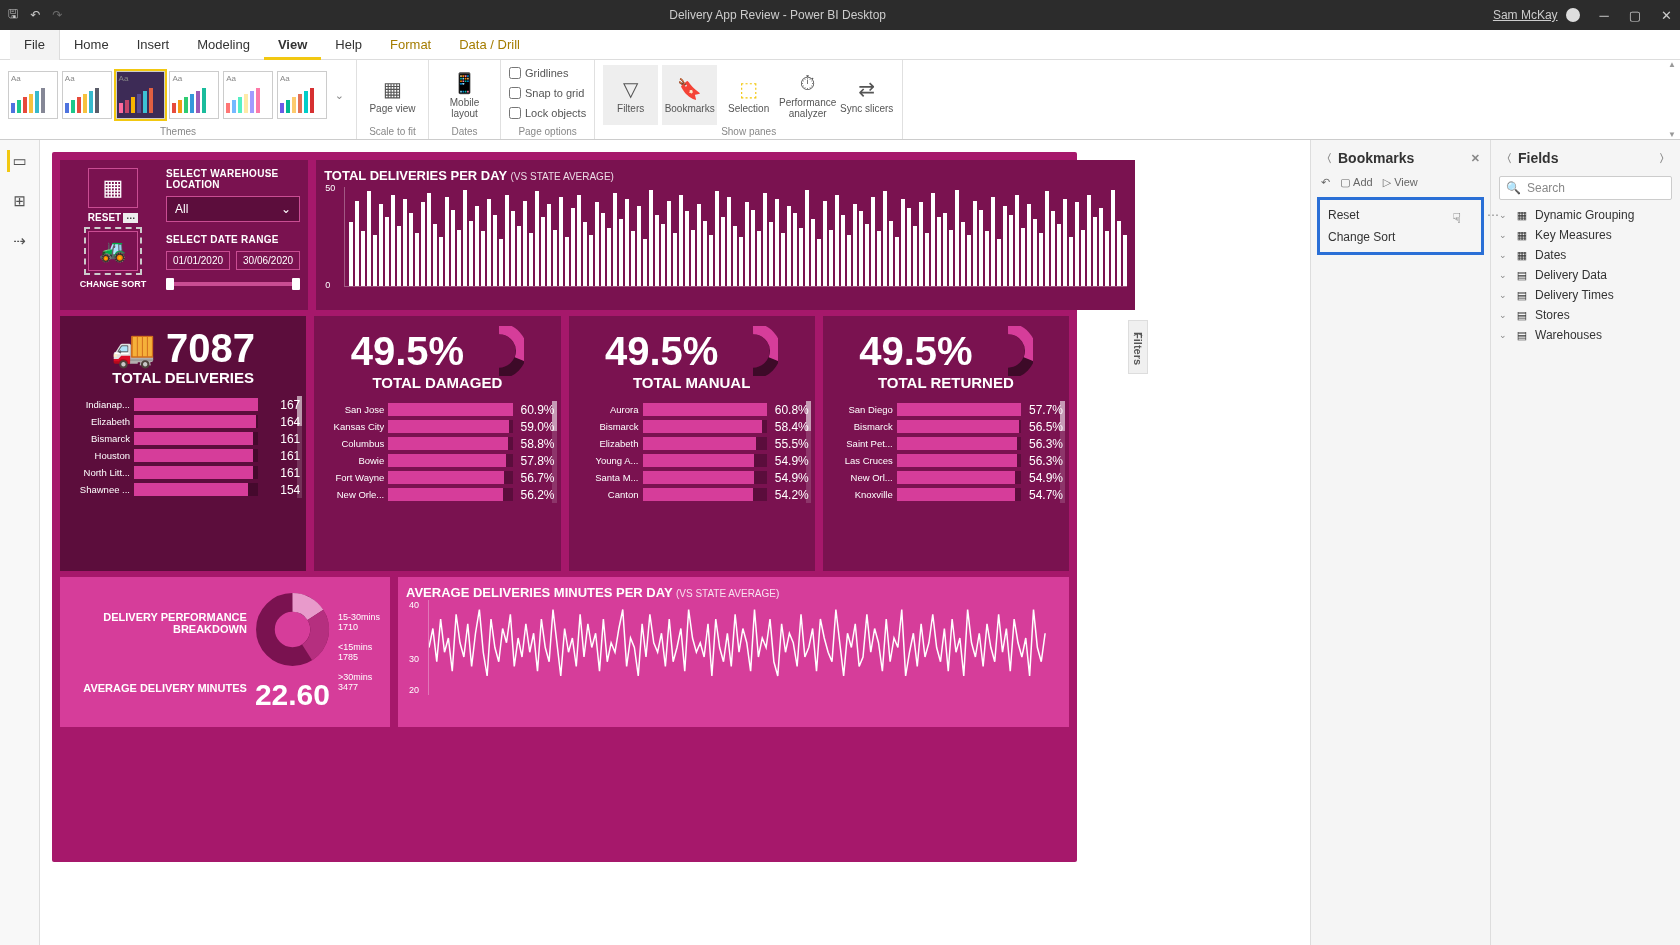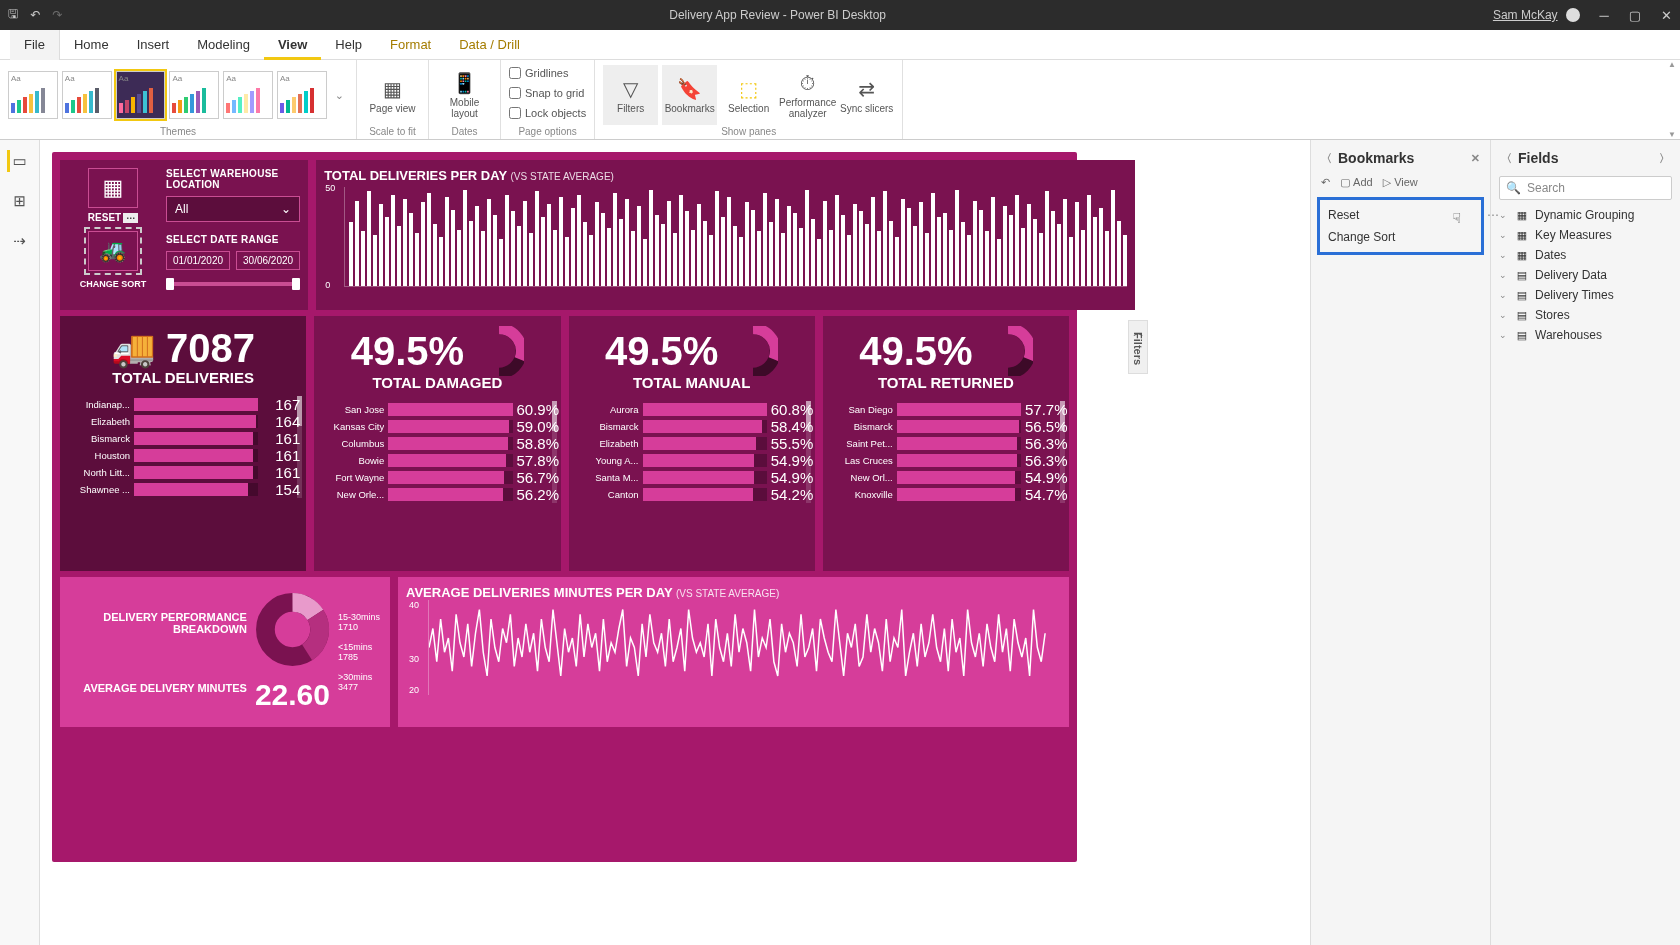--- a/index.html
+++ b/index.html
@@ -74,21 +74,21 @@
 .kpi { background:#7a1250; flex:1; padding:10px 6px; color:#fff; display:flex; flex-direction:column; align-items:center; }
 .kpi.first { background:#5c0d3c; }
 .kpi .big { font-size:40px; font-weight:700; display:flex; align-items:center; gap:10px;}
 .kpi .kpi-label { font-size:15px; font-weight:600; margin-top:-2px; }
 .kpi .donut { width:50px; height:50px; }
 .kpi .minitable { width:100%; margin-top:10px; font-size:10px; position:relative; }
 .kpi .minitable .row { display:flex; align-items:center; height:17px; gap:4px;justify-content:flex-end; }
 .kpi .minitable .row .nm { width:64px; text-align:right; font-size:9.5px; white-space:nowrap; overflow:hidden; }
 .kpi .minitable .row .bw { flex:1; background:rgba(0,0,0,0.25); height:13px; position:relative; }
 .kpi .minitable .row .bw .fill { position:absolute; left:0; top:0; bottom:0; background:#d63d9a; }
-.kpi .minitable .row .val { width:38px; text-align:right; font-size:15px; }
+.kpi .minitable .row .val { width:38px; text-align:right; font-size:12px; }
 .kpi .scroll { position:absolute; right:-2px; top:0; bottom:0; width:5px; background:rgba(255,255,255,0.15);}
 .kpi .scroll .thumb { background:rgba(255,255,255,0.5); width:100%; height:30px;}
 .truck-icon { font-size:36px; }
 
 
 .row3 { display:flex; gap:8px; height:150px; }
 .perf-box { background:#d63d9a; width:330px; padding:10px; color:#fff; display:flex; gap:8px; }
 .perf-left { flex:1; display:flex; flex-direction:column; justify-content:space-around; text-align:right; font-size:11px; font-weight:600;}
 .perf-donut { width:75px; height:75px; align-self:center;}
 .perf-legend { display:flex; flex-direction:column; font-size:9px; justify-content:center; gap:10px;}

